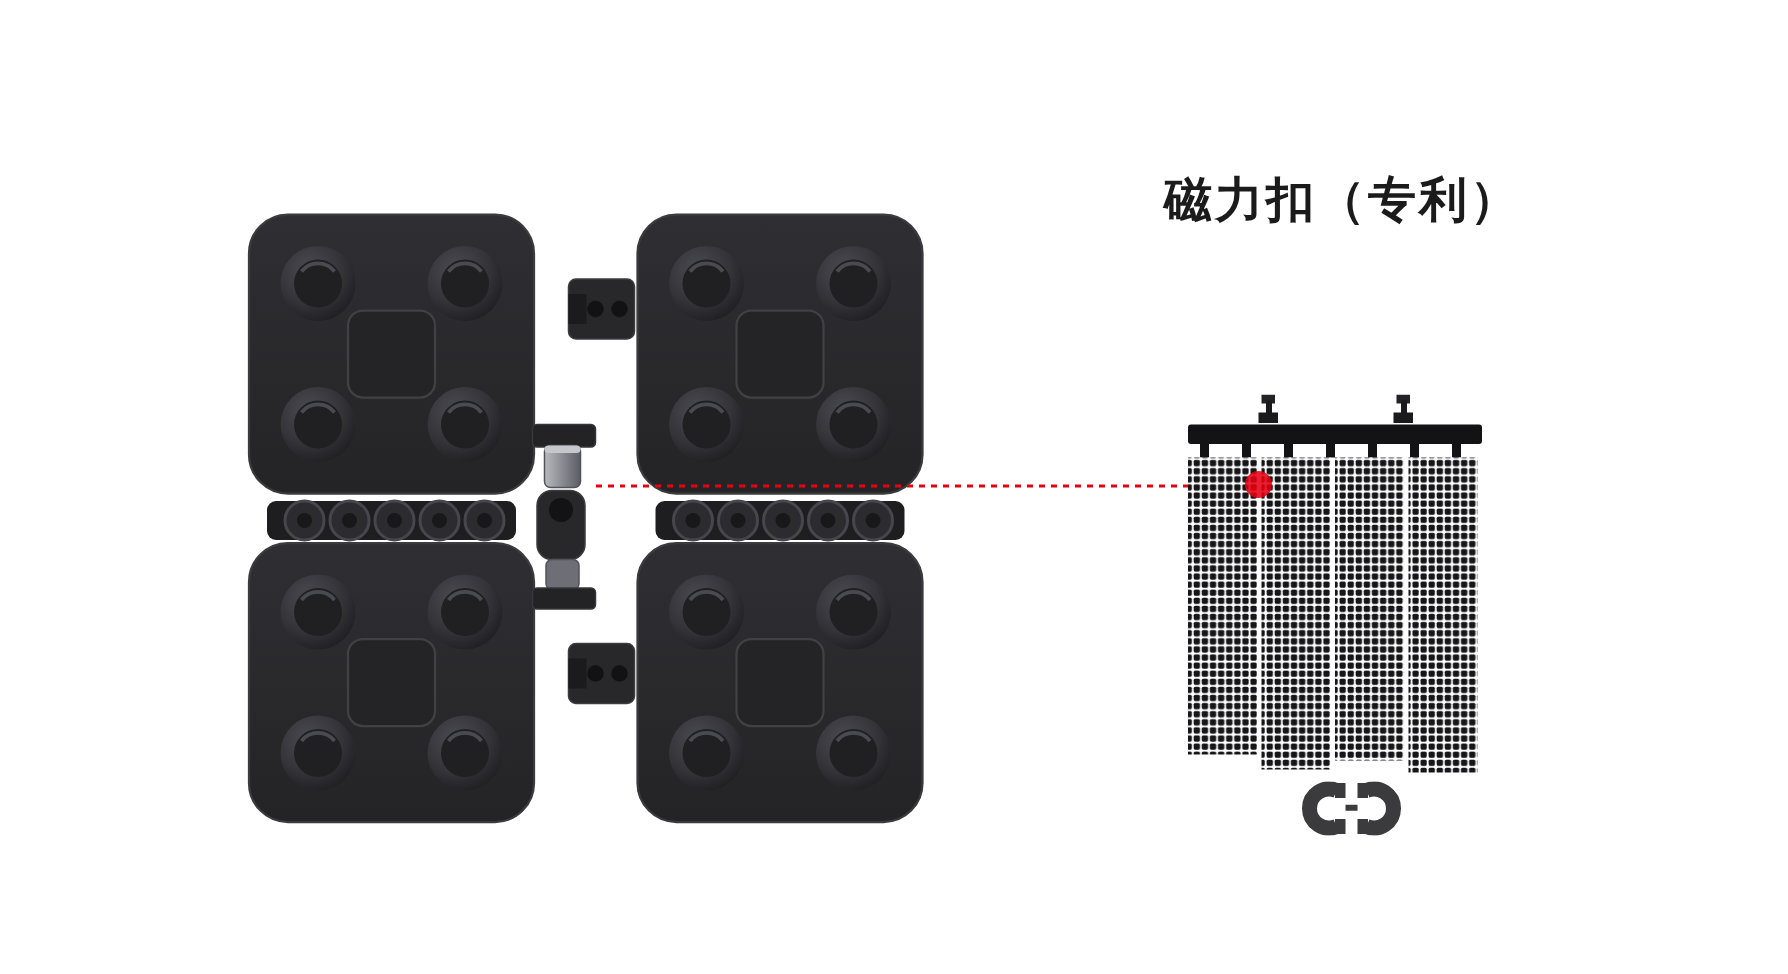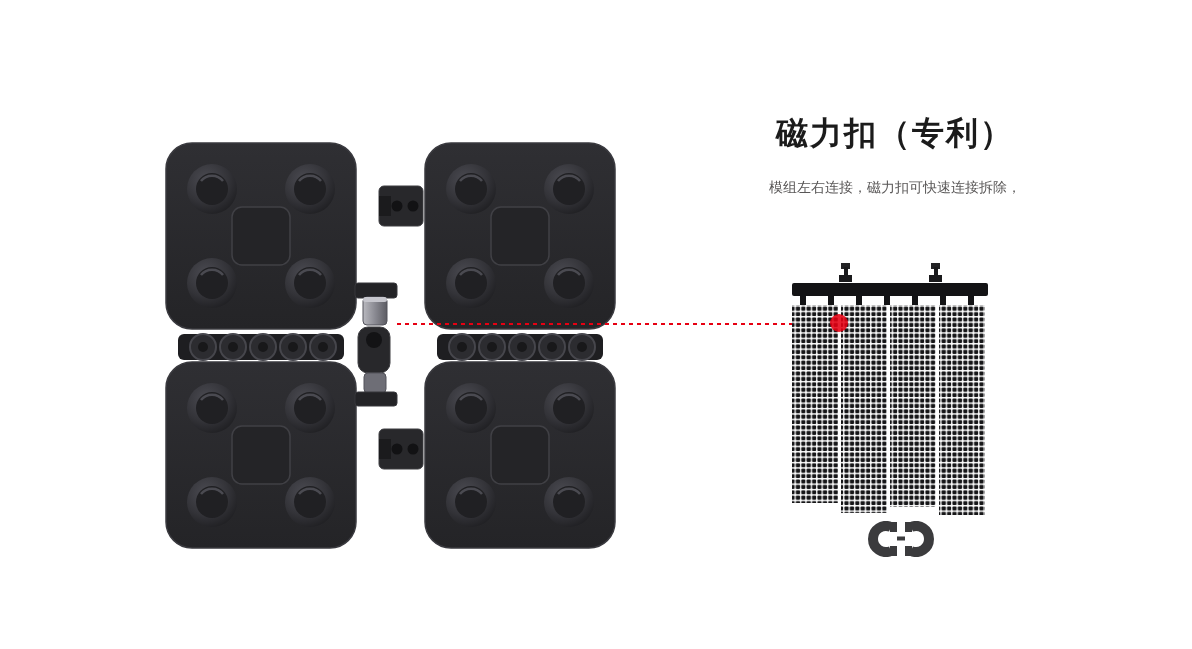--- a/index.html
+++ b/index.html
@@ -127,21 +127,20 @@
         <rect x="206" y="240" width="22" height="20" rx="4" fill="#6e6e76" stroke="#52525a"></rect>
         <rect x="197" y="259" width="42" height="14" rx="3" fill="#232326" stroke="#37373b"></rect>
       </g>
     </svg>
   </div>
 
   <div class="abs callout-line"></div>
 
   <div class="abs feature-title">磁力扣（专利）</div>
   <div class="abs feature-desc">
-    <div>模组左右连接，磁力扣可快速连接拆除，</div>
   </div>
 
   <div class="abs mesh-wrap">
     <svg width="206" height="266" viewBox="0 0 206 266">
       <defs>
         <pattern id="meshp" width="5.4" height="5.4" patternUnits="userSpaceOnUse">
           <rect width="5.4" height="5.4" fill="#ffffff"></rect>
           <rect x="0.4" y="0.4" width="4.2" height="4.2" rx="1" fill="#161618"></rect>
         </pattern>
       </defs>

